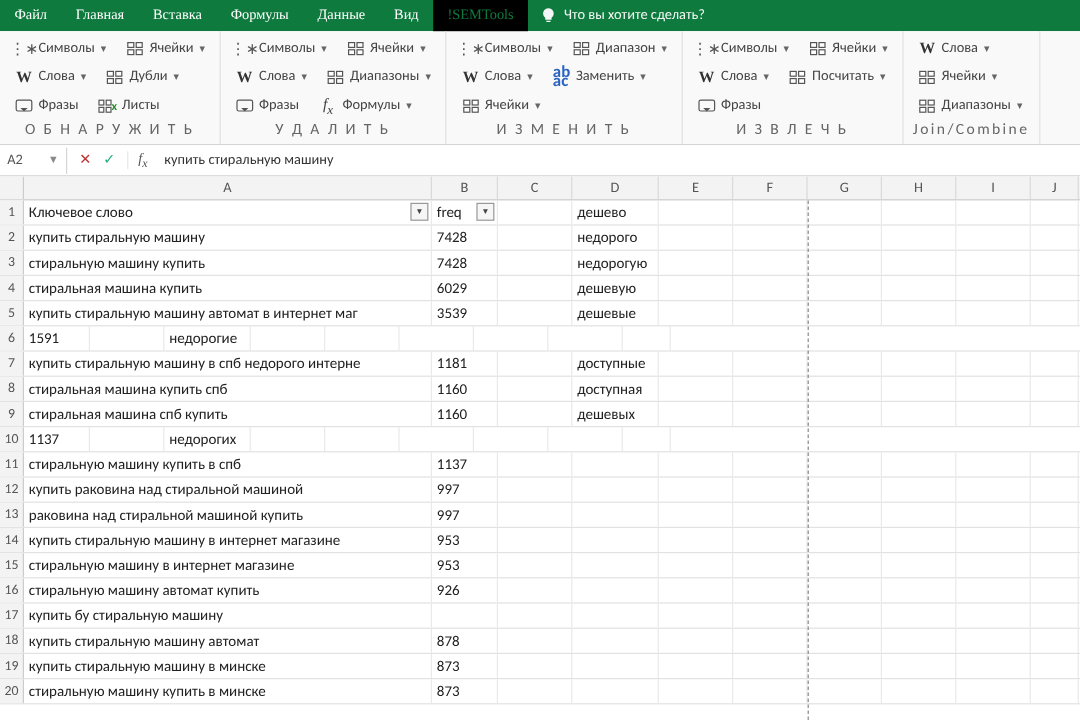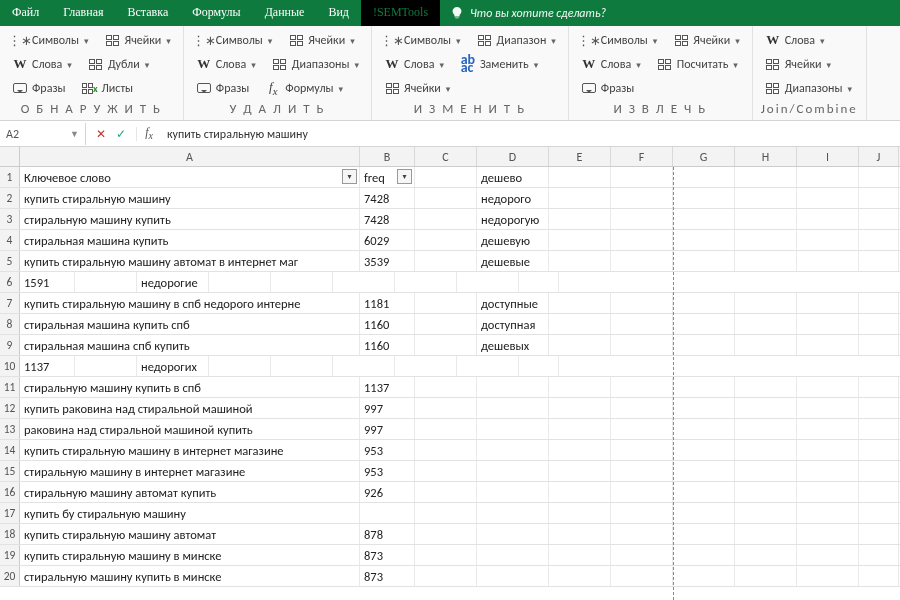--- a/index.html
+++ b/index.html
@@ -29,21 +29,20 @@
   .menubar .tab.active {
     background: #000000;
     color: #0f7a3e;
   }
   .menubar .tellme {
     display: flex;
     align-items: center;
     padding: 0 10px;
     opacity: 0.95;
     gap: 6px;
-    font-style: italic;
   }
   .menubar .tellme svg { width:14px; height:14px; fill:#fff; }
   
   .ribbon {
     height: 95px;
     border-bottom: 1px solid #d4d4d4;
     background: #f9f9f9;
     display: flex;
     align-items: stretch;
   }
@@ -77,21 +76,21 @@
   
   .formulabar {
     height: 26px;
     border-bottom: 1px solid #d4d4d4;
     display: flex;
     align-items: center;
     font-size: 12px;
     background:#fff;
   }
   .namebox {
-    width: 86px;
+    width: 56px;
     border-right: 1px solid #d4d4d4;
     padding: 4px 6px;
     color:#555;
     display:flex;
     align-items:center;
     justify-content:space-between;
   }
   .namebox .dd { font-size:9px; color:#888; }
   .fx-controls {
     display:flex;

